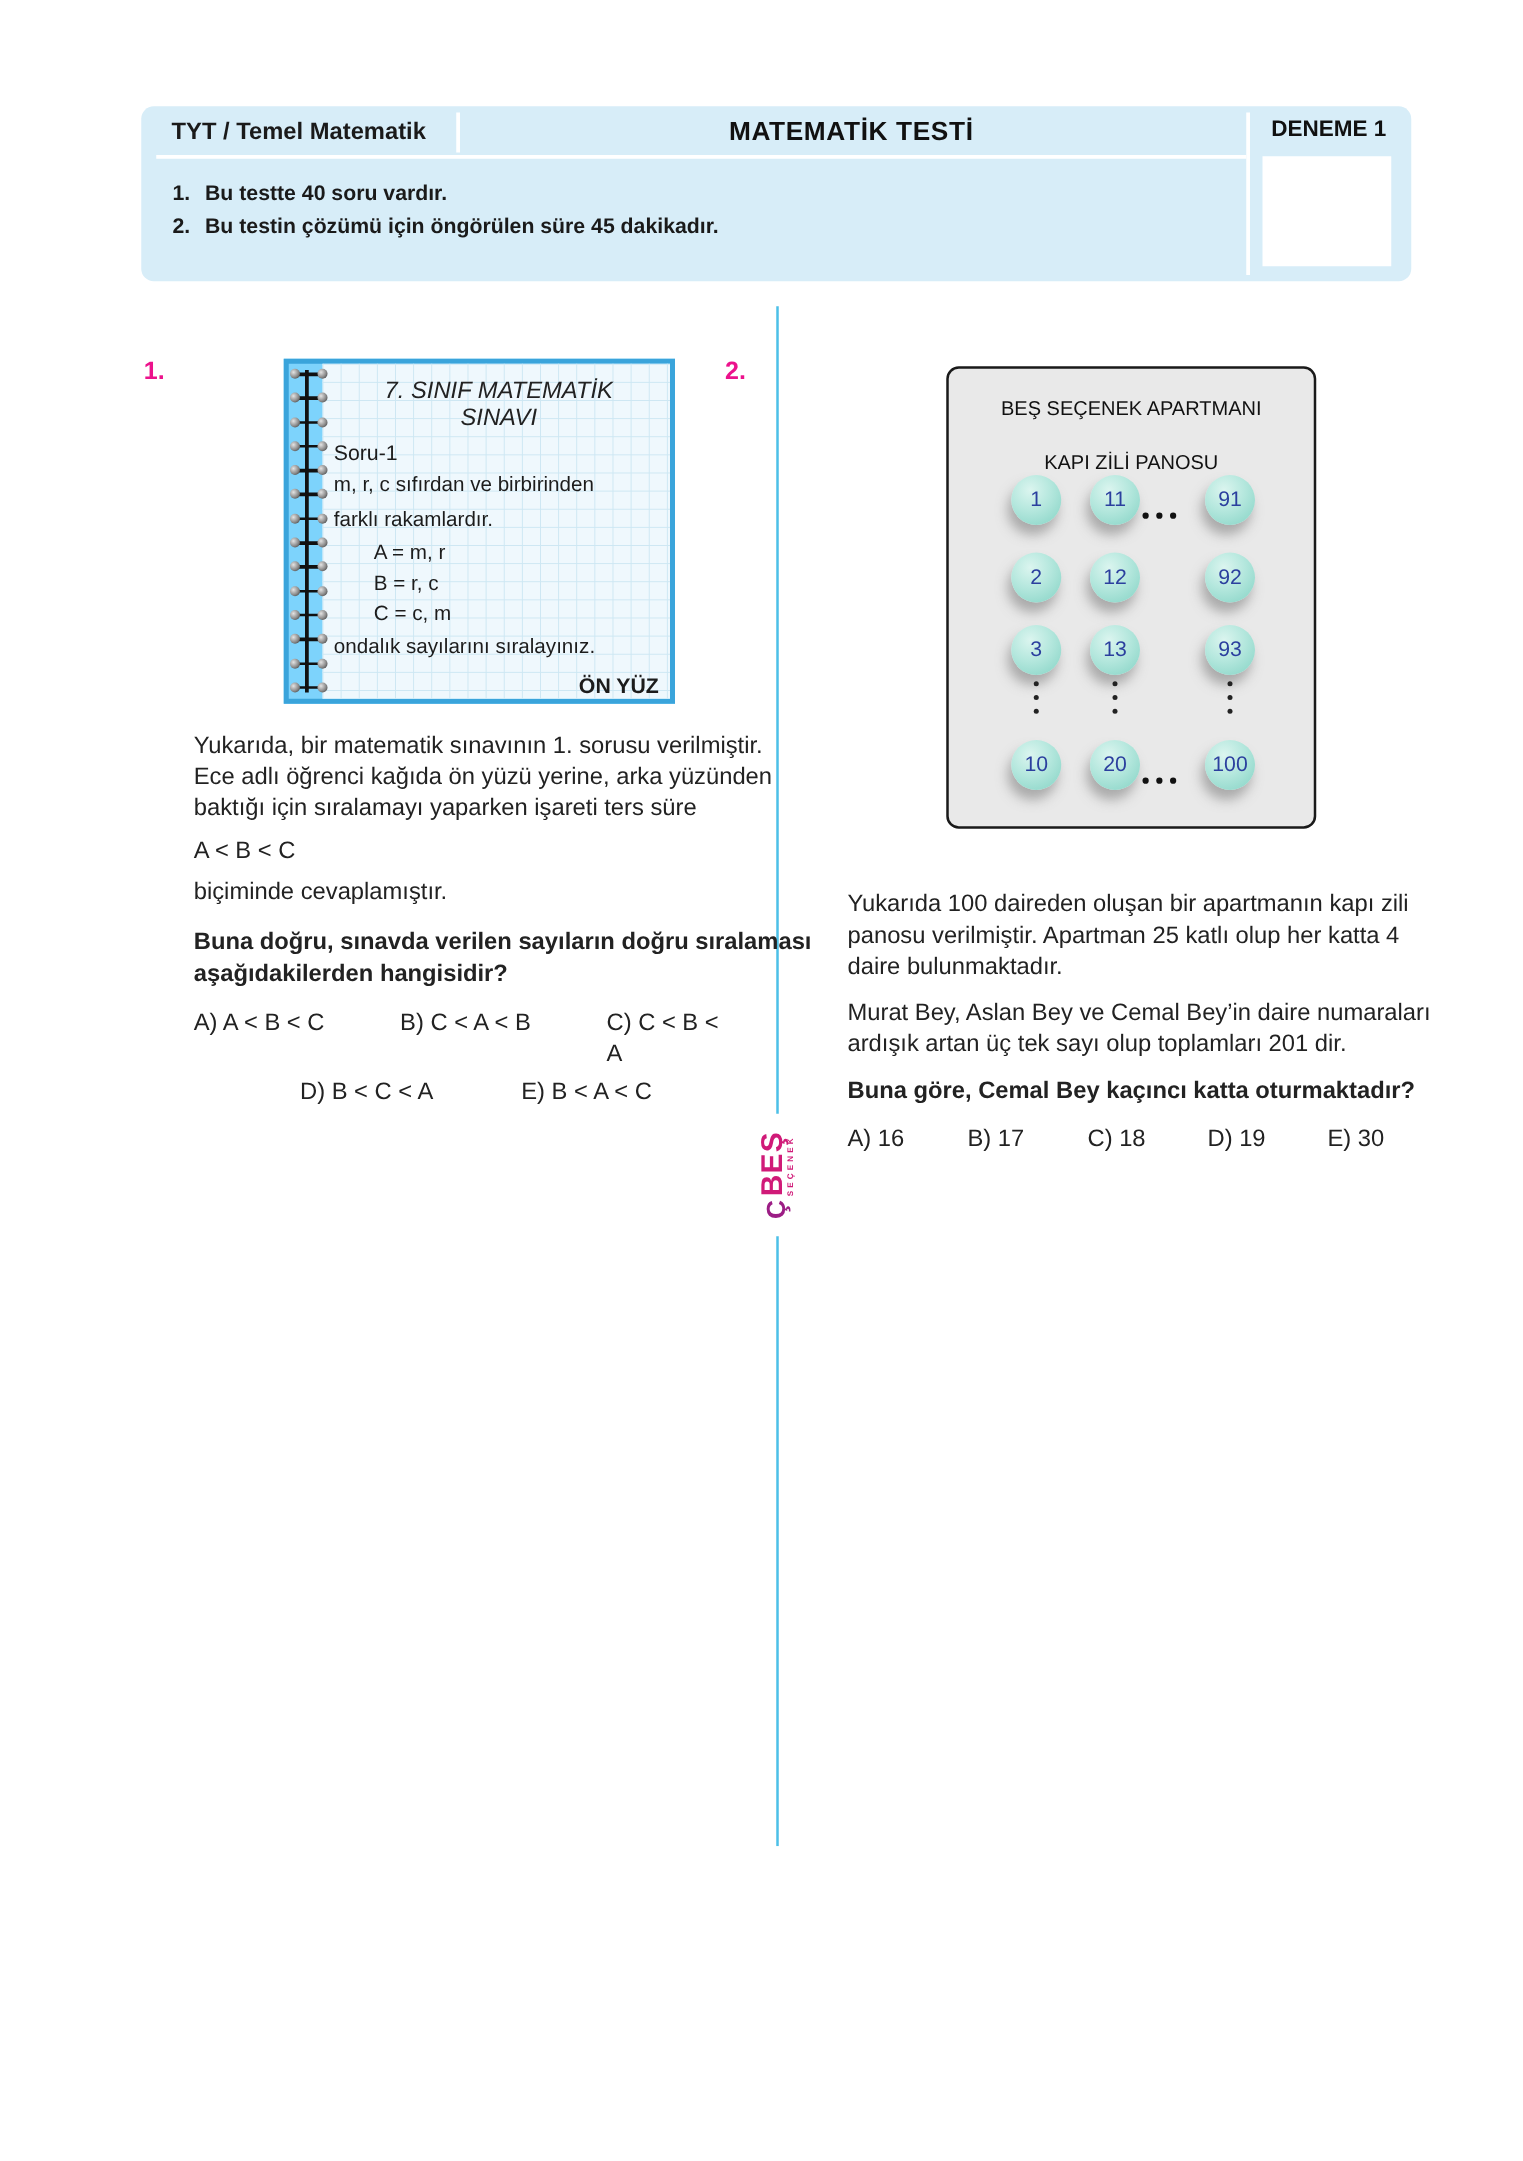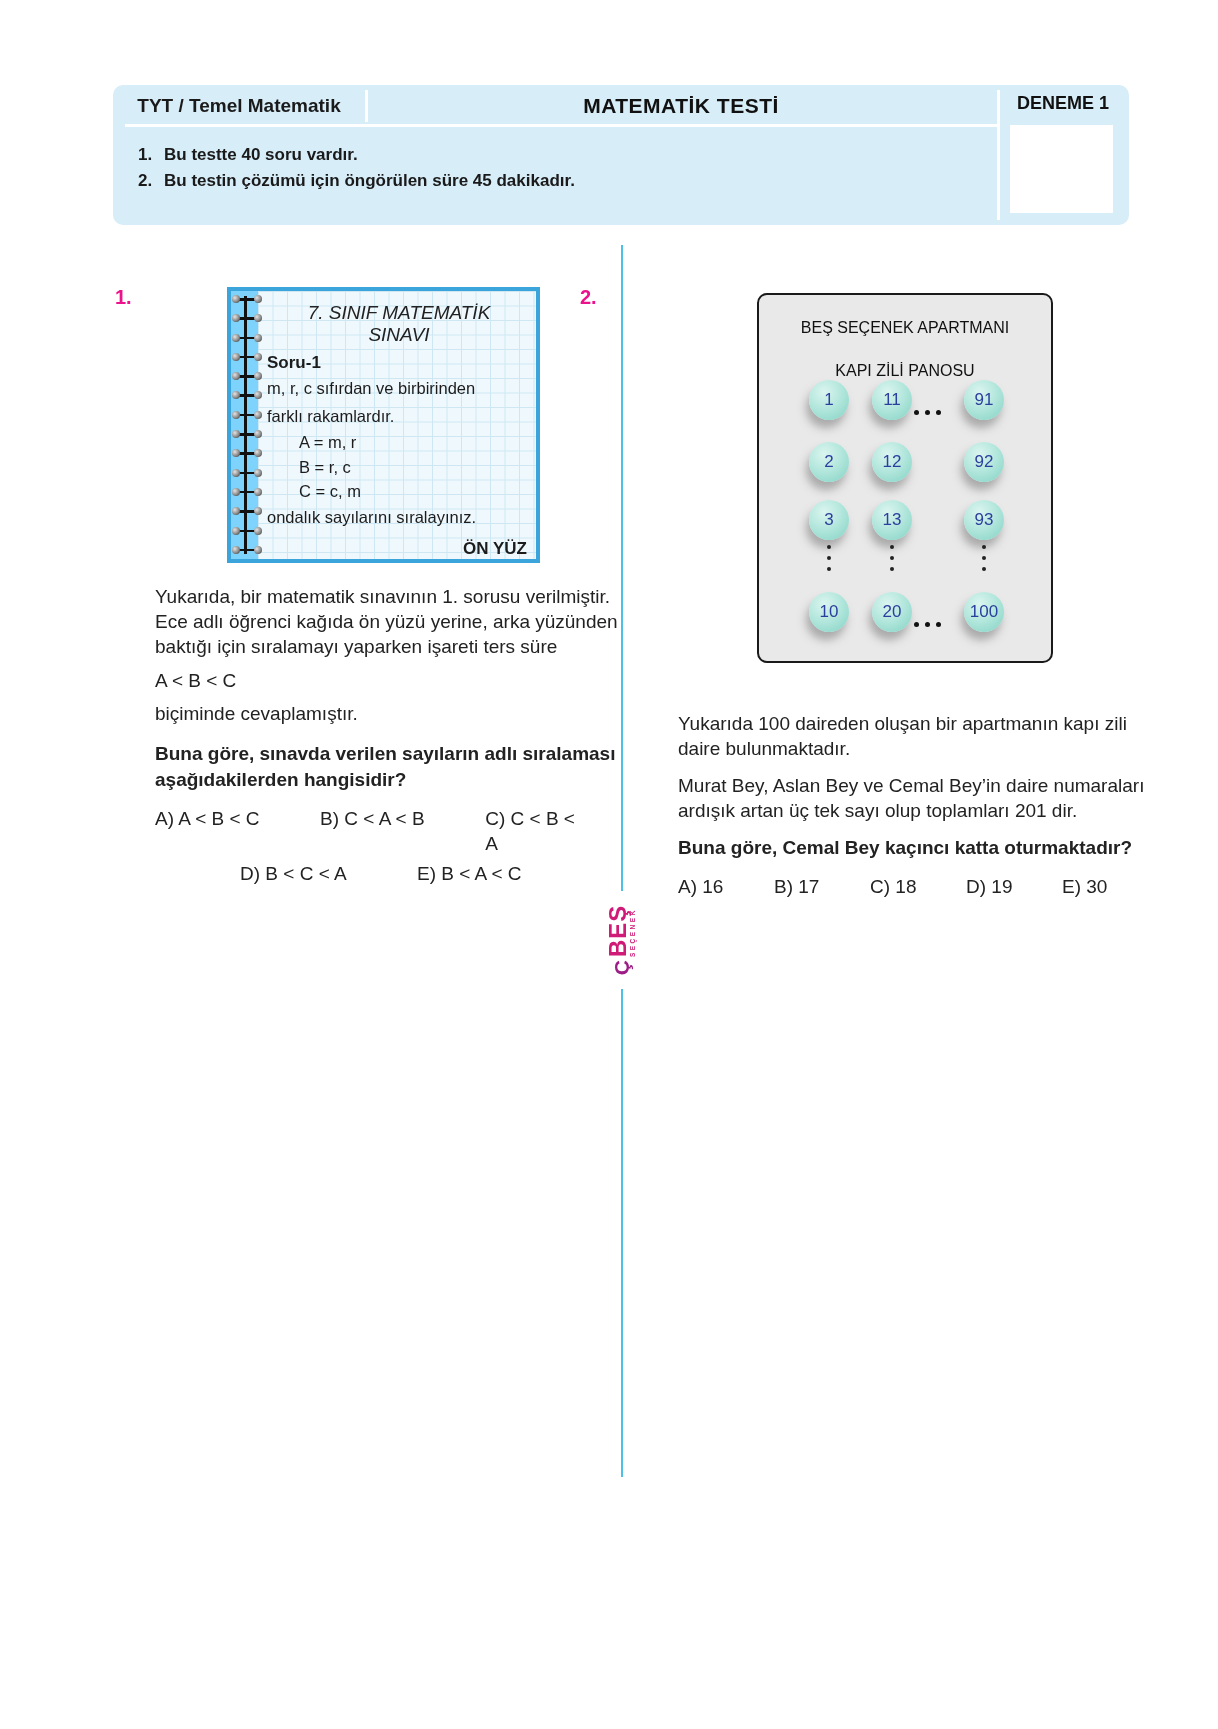--- a/index.html
+++ b/index.html
@@ -42,21 +42,21 @@
   .spiral-line{position:absolute;left:13px;top:5px;bottom:5px;width:3px;background:#111;z-index:2;}
   .spiral{position:absolute;left:1px;top:4px;bottom:4px;width:30px;display:flex;
           flex-direction:column;justify-content:space-between;z-index:3;}
   .ring{position:relative;width:30px;height:9px;}
   .ring::before{content:"";position:absolute;left:2px;right:2px;top:3px;height:2.5px;background:#111;}
   .ring b{position:absolute;top:0;width:8px;height:8px;border-radius:50%;
           background:radial-gradient(circle at 35% 35%,#e3e3e3,#8a8a8a 55%,#333 95%);}
   .ring b:first-child{left:0;} .ring b:last-child{right:0;}
   .nb-text{position:absolute;left:36px;right:5px;top:11px;z-index:4;font-size:16.5px;color:#1c1c1c;}
   .nb-title{font-style:italic;font-size:19px;text-align:center;line-height:22px;color:#222;}
-  .nb-label{font-weight:bold;font-size:17px;margin-top:5px;line-height:24px;}
+  .nb-label{font-weight:normal;font-size:17px;margin-top:5px;line-height:24px;}
   .nb-line{line-height:27.5px;}
   .nb-eq{line-height:24.5px;margin-left:32px;}
   .nb-footer{font-weight:bold;font-size:17px;text-align:right;margin-top:8px;padding-right:4px;}
 
   
   .q1-text{position:absolute;left:155px;top:584px;width:435px;font-size:19px;line-height:25px;}
   .q-line{white-space:nowrap;}
   .formula{margin-top:9px;}
   .closing{margin-top:8px;}
   .boldq{margin-top:15px;font-weight:bold;line-height:26px;}
@@ -206,21 +206,21 @@
     </div>
   </div>
 
   <div class="q1-text">
     <div class="q-line">Yukarıda, bir matematik sınavının 1. sorusu verilmiştir.</div>
     <div class="q-line">Ece adlı öğrenci kağıda ön yüzü yerine, arka yüzünden</div>
     <div class="q-line">baktığı için sıralamayı yaparken işareti ters süre</div>
     <div class="formula">A &lt; B &lt; C</div>
     <div class="closing">biçiminde cevaplamıştır.</div>
     <div class="boldq">
-      <div class="q-line">Buna göre, sınavda verilen sayıların adlı sıralaması</div>
+      <div class="q-line">Buna doğru, sınavda verilen sayıların doğru sıralaması</div>
       <div class="q-line">aşağıdakilerden hangisidir?</div>
     </div>
     <div class="choices-r1">
       <span class="ch168">A) A &lt; B &lt; C</span>
       <span class="ch168">B) C &lt; A &lt; B</span>
       <span>C) C &lt; B &lt; A</span>
     </div>
     <div class="choices-r2">
       <span class="ch177">D) B &lt; C &lt; A</span>
       <span>E) B &lt; A &lt; C</span>
@@ -272,20 +272,21 @@
         <b></b>
         <b></b>
         <b></b>
       </div>
     <div class="bell bc3 br4">100</div>
   </div>
 
   <div class="q2-text">
     <div>
       <div class="q-line">Yukarıda 100 daireden oluşan bir apartmanın kapı zili</div>
+      <div class="q-line">panosu verilmiştir. Apartman 25 katlı olup her katta 4</div>
       <div class="q-line">daire bulunmaktadır.</div>
     </div>
     <div class="para2">
       <div class="q-line">Murat Bey, Aslan Bey ve Cemal Bey’in daire numaraları</div>
       <div class="q-line">ardışık artan üç tek sayı olup toplamları 201 dir.</div>
     </div>
     <div class="boldq2">Buna göre, Cemal Bey kaçıncı katta oturmaktadır?</div>
     <div class="choices5">
       <span class="ch96">A) 16</span>
       <span class="ch96">B) 17</span>

